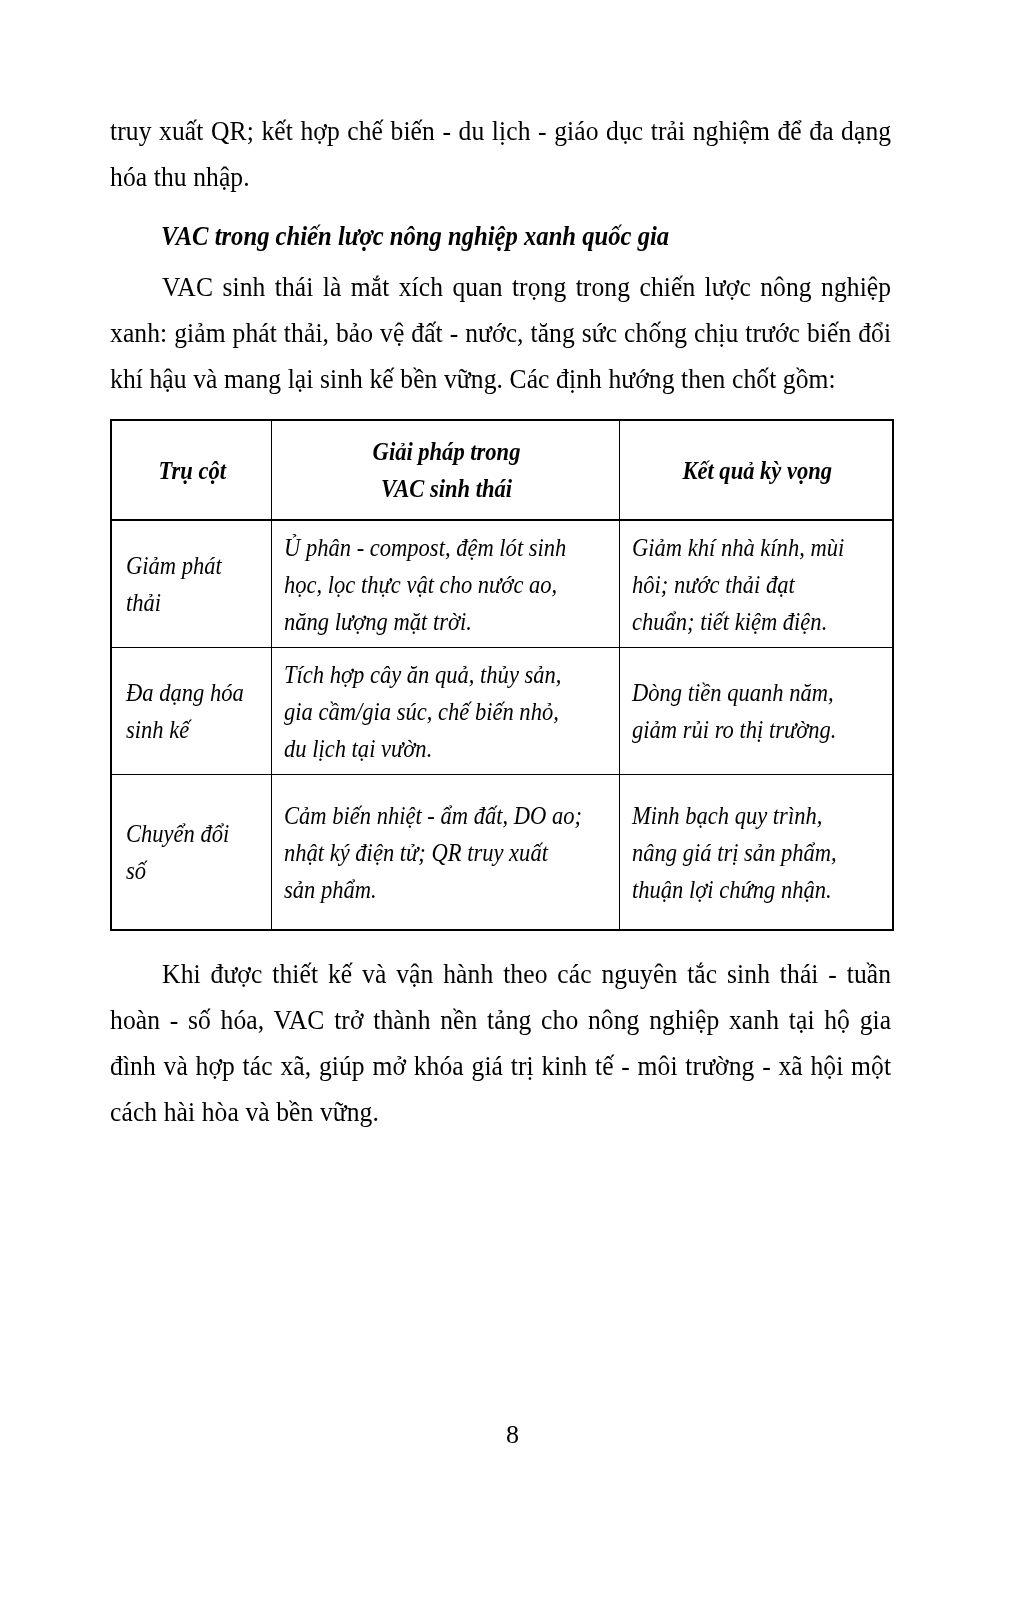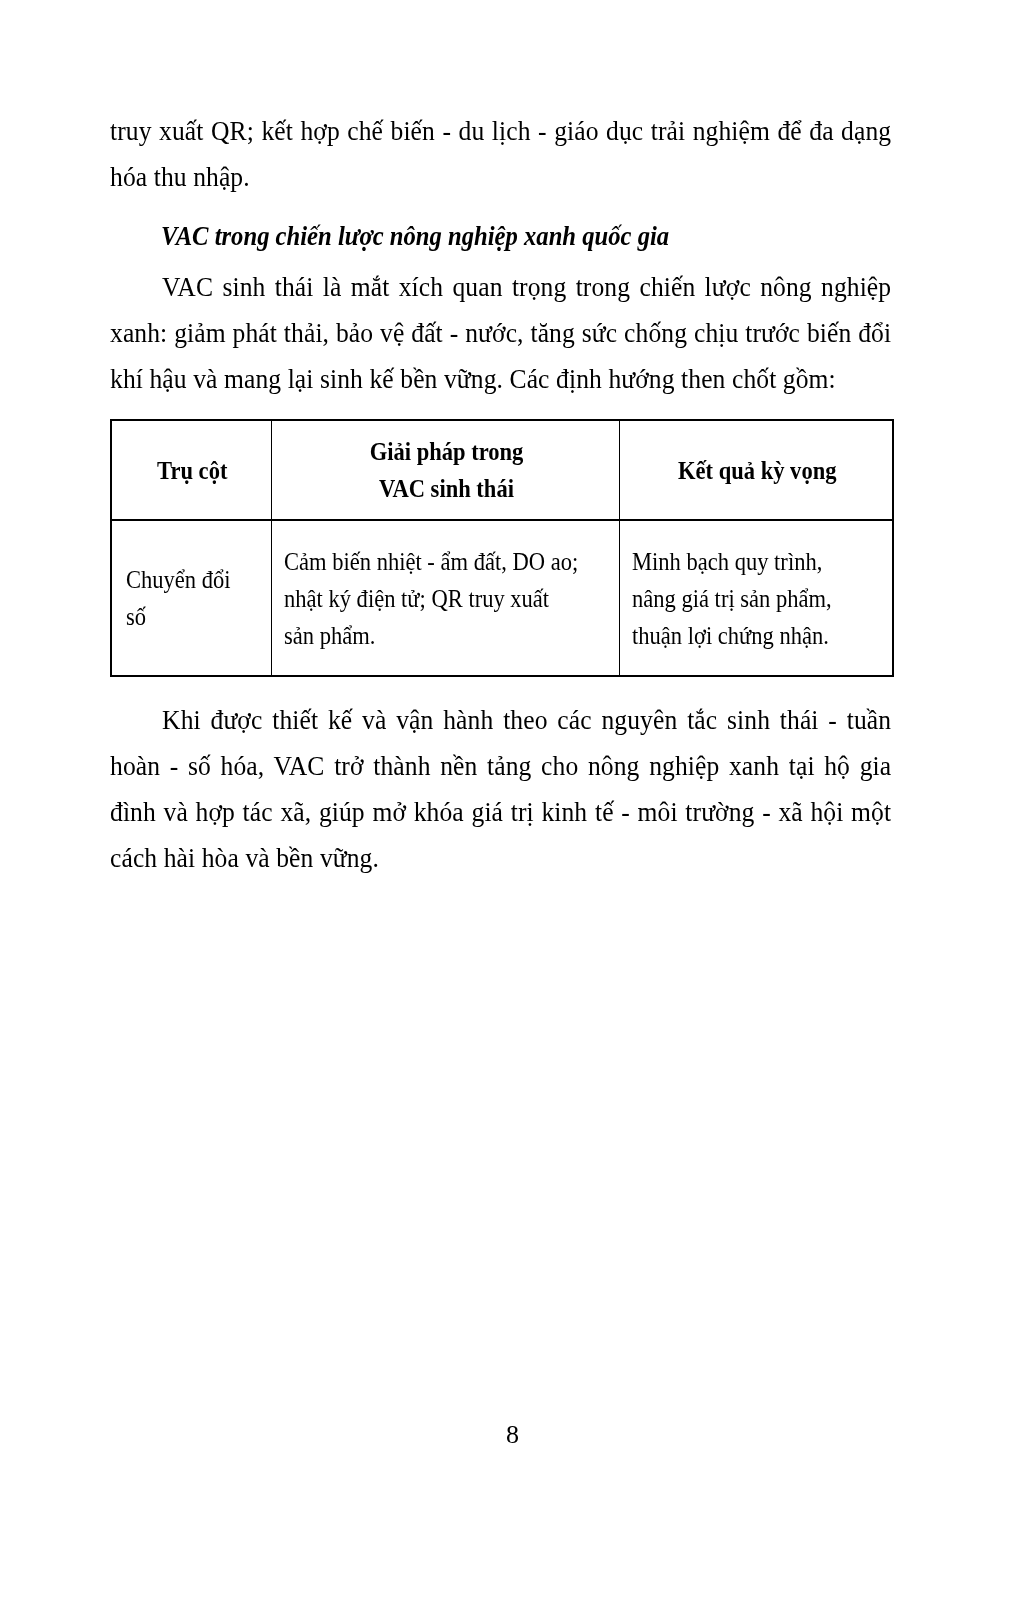--- a/index.html
+++ b/index.html
@@ -65,20 +65,21 @@
     transform-origin: left top;
     width: 900px;
     white-space: nowrap;
   }
 
   
   .table-wrap {
     margin-top: 17px;
     margin-bottom: 0;
     width: 782px;
+    font-style: italic;
   }
   table.vac-table {
     border-collapse: collapse;
     width: 782px;
     table-layout: fixed;
     border: 2.5px solid #000;
   }
   table.vac-table col.c1 { width: 160px; }
   table.vac-table col.c2 { width: 348px; }
   table.vac-table col.c3 { width: 274px; }
@@ -161,20 +162,42 @@
             <th>
               <span class="hl">Giải pháp trong</span>
               <span class="hl">VAC sinh thái</span>
             </th>
             <th>
               <span class="hl">Kết quả kỳ vọng</span>
             </th>
           </tr>
         </thead>
         <tbody>
+          <tr class="r1">
+            <td class="col-pillar">
+              <span class="cell-inner">Giảm phát thải</span>
+            </td>
+            <td>
+              <span class="cell-inner">Ủ phân - compost, đệm lót sinh học, lọc thực vật cho nước ao, năng lượng mặt trời.</span>
+            </td>
+            <td>
+              <span class="cell-inner">Giảm khí nhà kính, mùi hôi; nước thải đạt chuẩn; tiết kiệm điện.</span>
+            </td>
+          </tr>
+          <tr class="r3">
+            <td class="col-pillar">
+              <span class="cell-inner">Đa dạng hóa sinh kế</span>
+            </td>
+            <td>
+              <span class="cell-inner">Tích hợp cây ăn quả, thủy sản, gia cầm/gia súc, chế biến nhỏ, du lịch tại vườn.</span>
+            </td>
+            <td>
+              <span class="cell-inner">Dòng tiền quanh năm, giảm rủi ro thị trường.</span>
+            </td>
+          </tr>
           <tr class="r4">
             <td class="col-pillar">
               <span class="cell-inner">Chuyển đổi số</span>
             </td>
             <td>
               <span class="cell-inner">Cảm biến nhiệt - ẩm đất, DO ao; nhật ký điện tử; QR truy xuất sản phẩm.</span>
             </td>
             <td>
               <span class="cell-inner">Minh bạch quy trình, nâng giá trị sản phẩm, thuận lợi chứng nhận.</span>
             </td>

